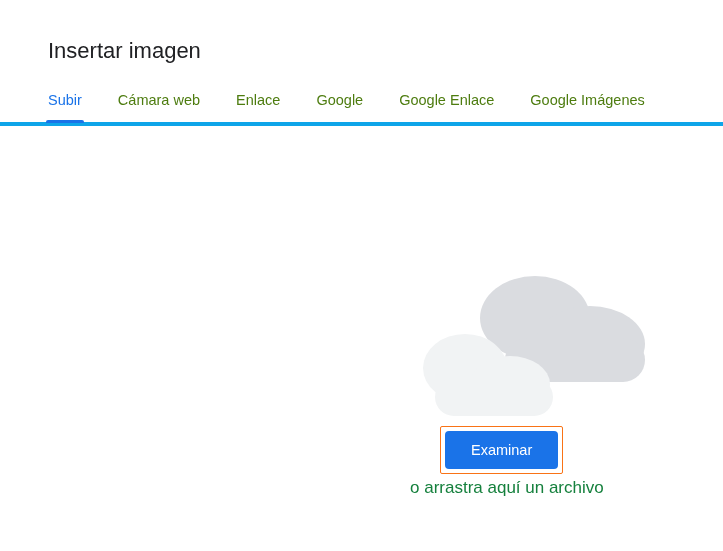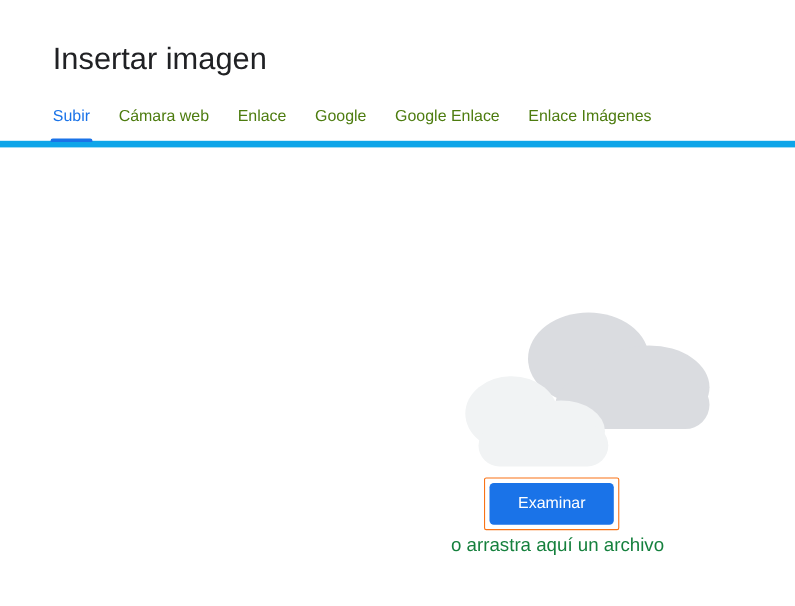--- a/index.html
+++ b/index.html
@@ -1,19 +1,19 @@
 <!DOCTYPE html>
 <html><head>
 <meta charset="utf-8">
 <style>
   * { box-sizing: border-box; margin: 0; padding: 0; }
   html, body { width: 723px; height: 551px; background: #fff; font-family: Arial, Helvetica, sans-serif; color: #3c4043; }
   .dialog { padding: 0; }
-  .title { font-size: 28px; font-weight: 400; color: #202124; padding: 38px 0 0 48px; }
-  .tabs { display: flex; gap: 26px; padding: 28px 0 0 48px; border-bottom: 6px solid #0ea5e9; text-align: right; }
+  .title { font-size: 22px; font-weight: 400; color: #202124; padding: 38px 0 0 48px; }
+  .tabs { display: flex; gap: 36px; padding: 28px 0 0 48px; border-bottom: 4px solid #0ea5e9; text-align: right; }
   .tab { font-size: 14.5px; color: #4d7c0f; padding-bottom: 14px; cursor: pointer; position: relative; }
   .tab.active { color: #1a73e8; }
   .tab.active::after { content: ""; position: absolute; left: -2px; right: -2px; bottom: -1px; height: 3px; background: #1a73e8; border-radius: 2px 2px 0 0; }
   .stage { position: relative; width: 100%; height: 400px; }
   .clouds { position: absolute; left: 390px; top: 130px; width: 260px; height: 170px; }
   .browse-wrap { position: absolute; left: 440px; top: 300px; border: 1px solid #f97316; padding: 4px; border-radius: 2px; }
   .browse-btn { background: #1a73e8; color: #fff; border: none; border-radius: 4px; font-size: 14.5px; font-weight: 500; padding: 11px 26px; cursor: pointer; }
   .drag-text { position: absolute; left: 410px; top: 352px; font-size: 17px; color: #15803d; }
 </style>
 </head>
@@ -21,21 +21,21 @@
 
 <div class="dialog">
   <h1 class="title">Insertar imagen</h1>
 
   <div class="tabs">
     <div class="tab active"><span>Subir</span></div>
     <div class="tab"><span>Cámara web</span></div>
     <div class="tab"><span>Enlace</span></div>
     <div class="tab"><span>Google</span></div>
     <div class="tab"><span>Google Enlace</span></div>
-    <div class="tab"><span>Enlace Imágenes</span></div>
+    <div class="tab"><span>Google Imágenes</span></div>
   </div>
 
   <div class="stage">
     <svg class="clouds" viewBox="0 0 260 170">
 
       <g fill="#dadce0">
         <ellipse cx="145" cy="62" rx="55" ry="42"></ellipse>
         <ellipse cx="200" cy="88" rx="55" ry="38"></ellipse>
         <rect x="115" y="82" width="140" height="44" rx="22"></rect>
       </g>

